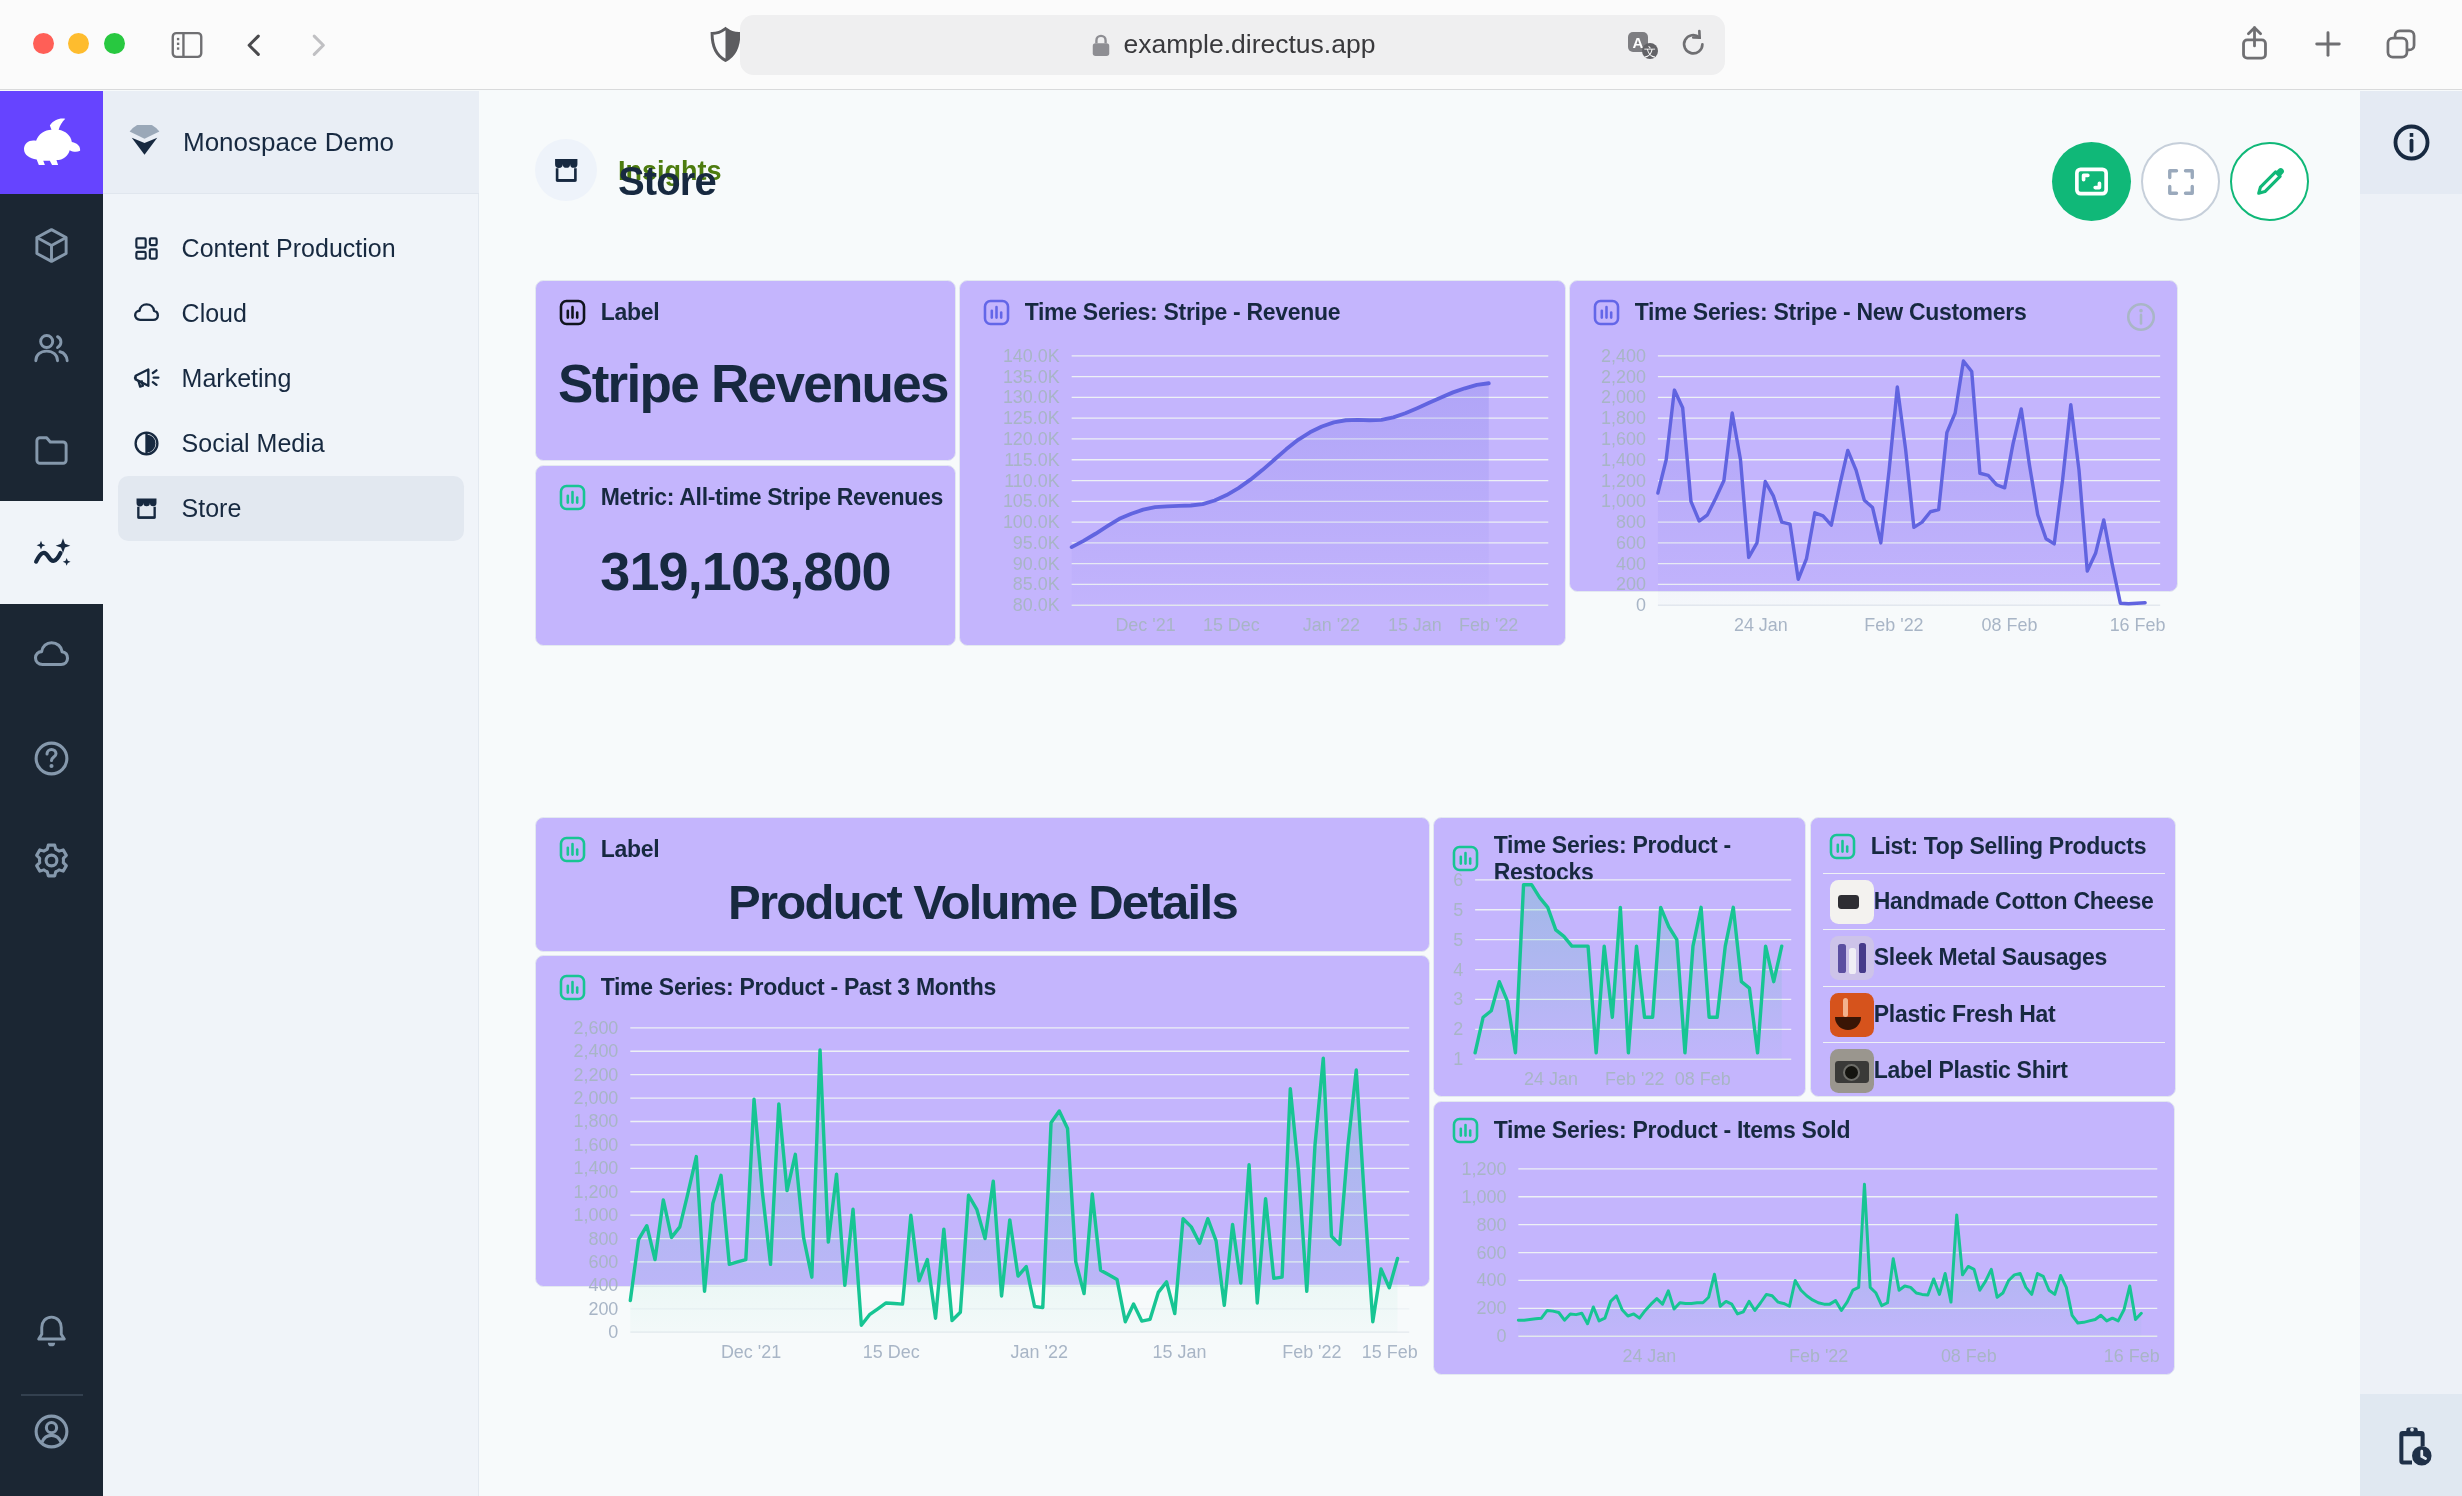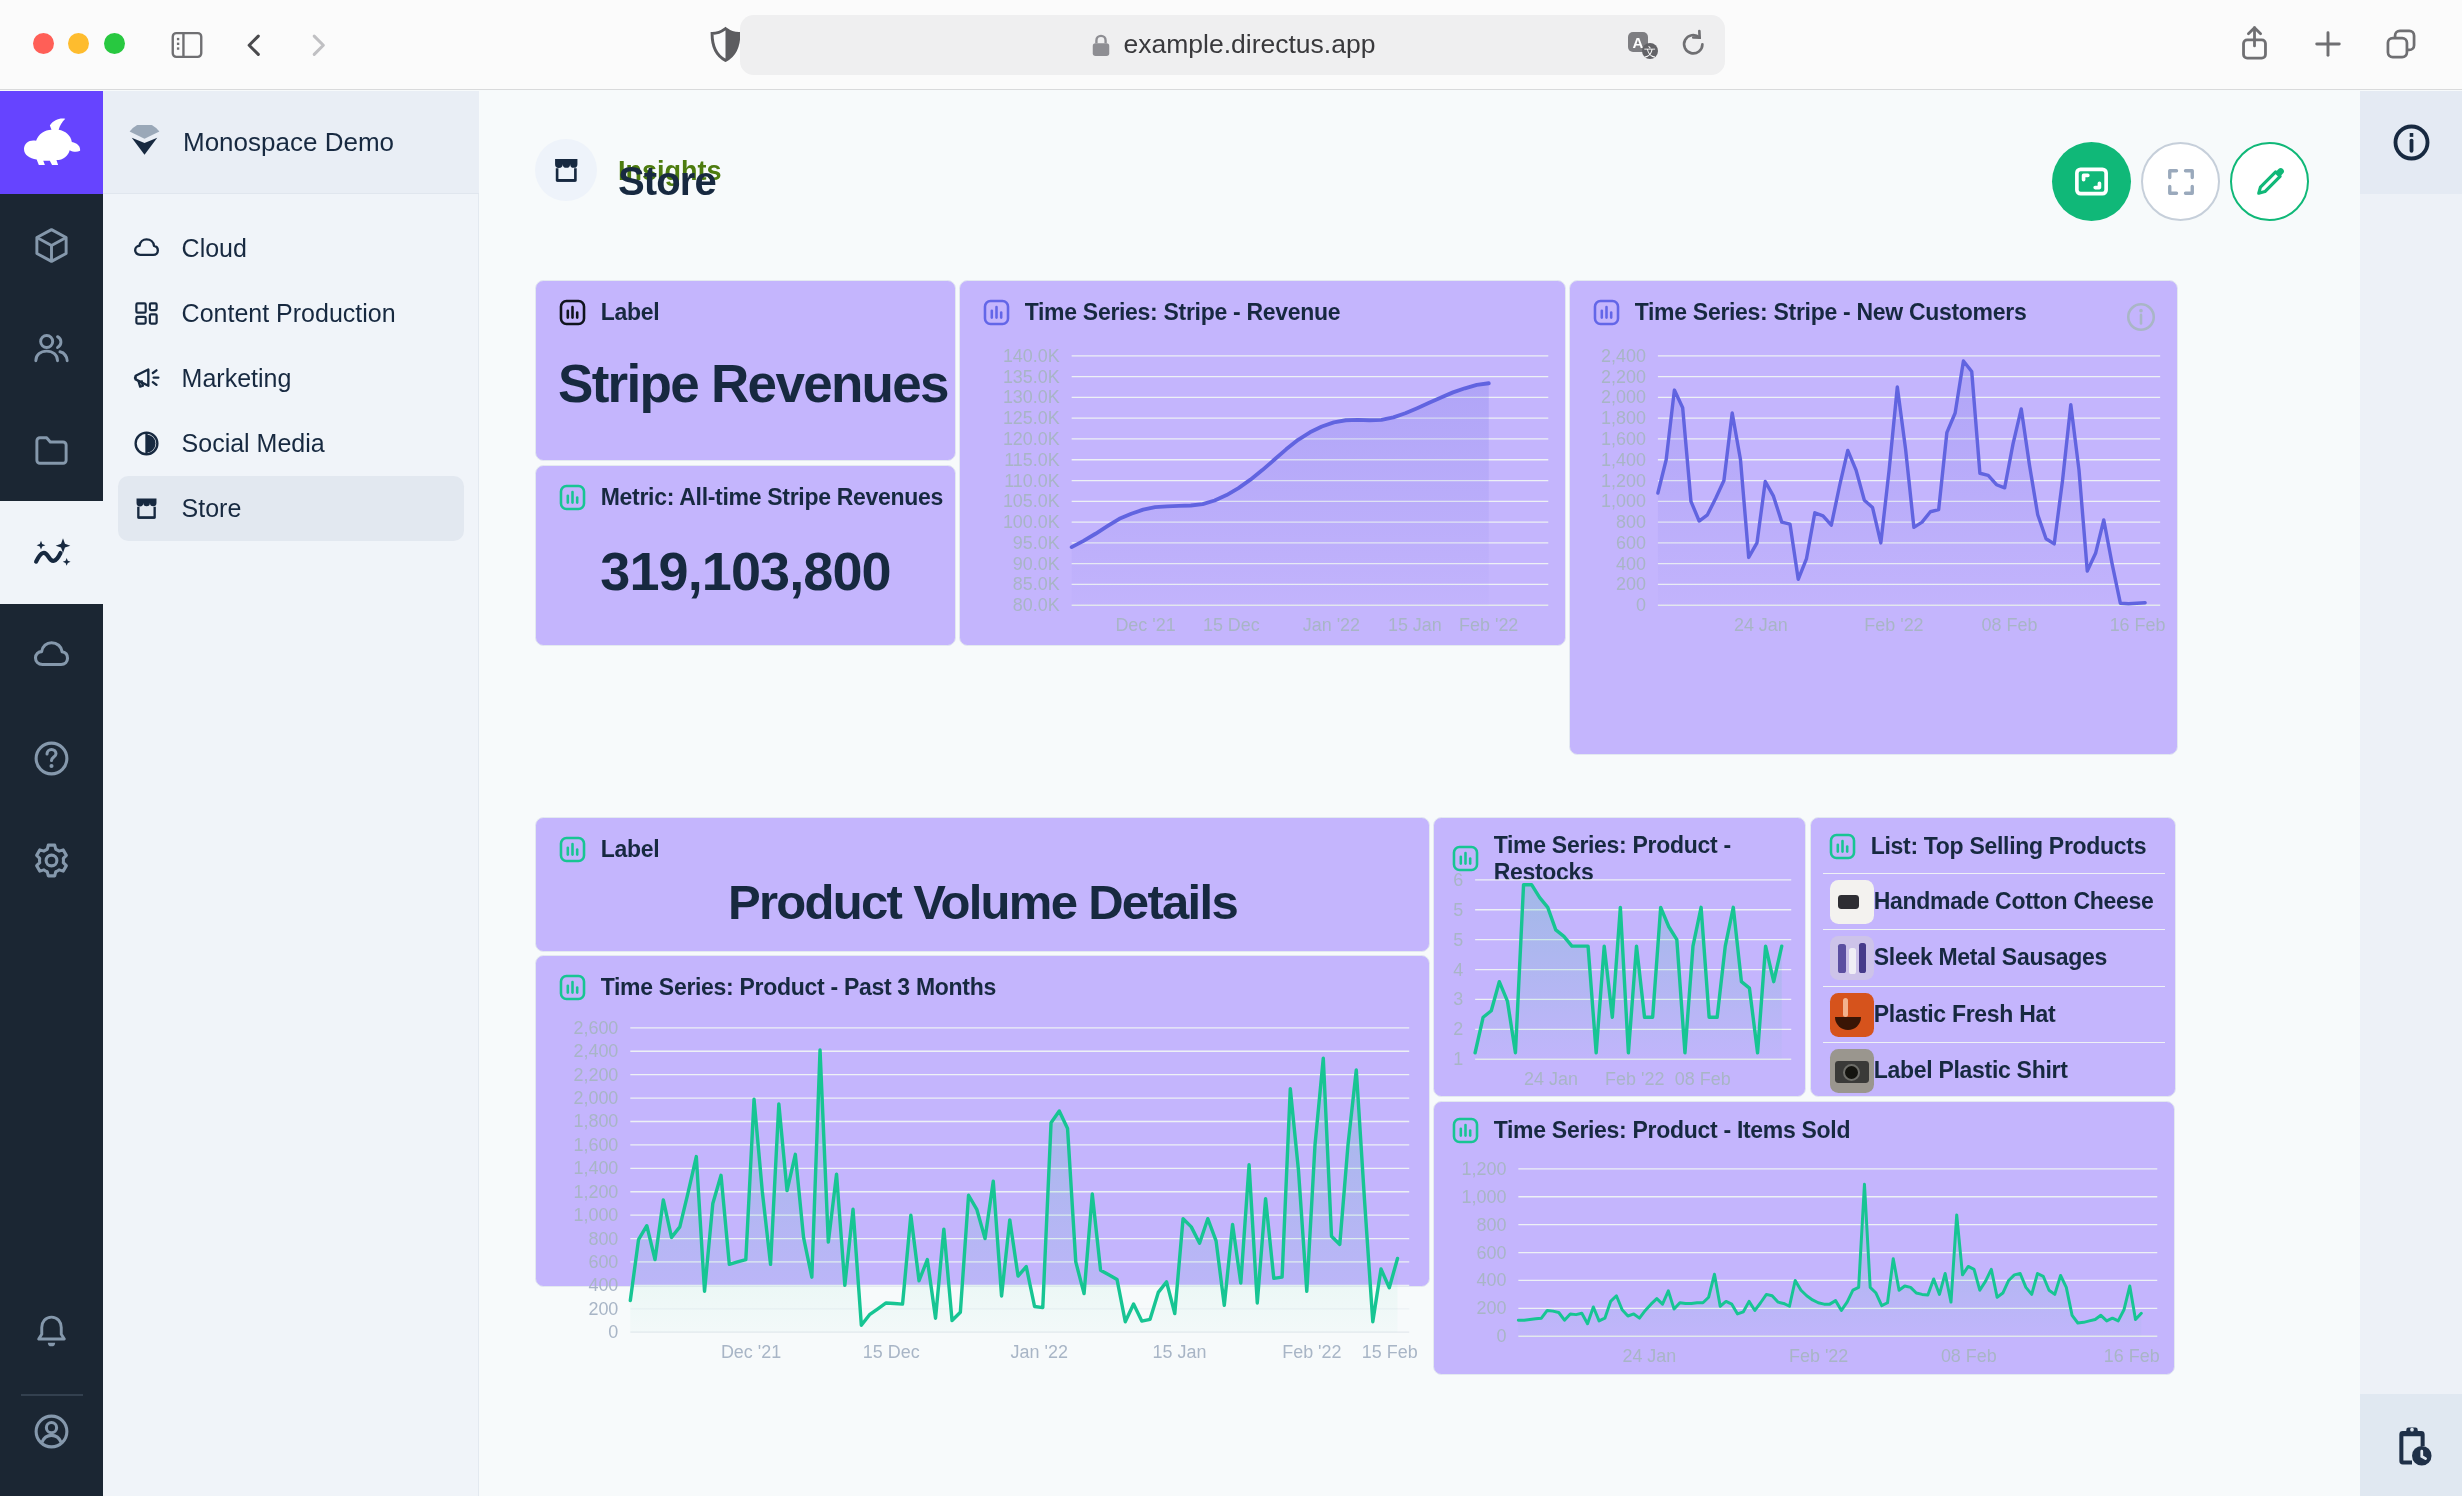--- a/index.html
+++ b/index.html
@@ -66,21 +66,21 @@
   .phead .ptitle { font-size:23px; font-weight:700; color:#172940; letter-spacing:-0.3px; }
   .picon { display:flex; }
   .picon.dark { color:#10141c; } .picon.green { color:#17c593; } .picon.purple { color:#6366e8; }
 
   #p-label1 { left:54px; top:189px; width:421px; height:181px; }
   #p-label1 .big { position:absolute; left:22px; top:72px; font-size:53px; font-weight:700; color:#172940; letter-spacing:-1.7px; }
   #p-metric { left:54px; top:374px; width:421px; height:181px; }
   #p-metric .big { position:absolute; left:0; top:74px; width:100%; text-align:center;
     font-size:54px; font-weight:700; color:#172940; letter-spacing:-0.9px; }
   #p-revenue { left:478px; top:189px; width:607px; height:366px; }
-  #p-customers { left:1088px; top:189px; width:609px; height:475px; }
+  #p-customers { left:1088px; top:189px; width:609px; height:312px; }
   #p-customers .info { position:absolute; right:19px; top:19px; color:#a9b6c6; }
   #p-label2 { left:54px; top:726px; width:895px; height:135px; }
   #p-label2 .big { position:absolute; left:0; top:56px; width:100%; text-align:center;
     font-size:49px; font-weight:700; color:#172940; letter-spacing:-1.7px; }
   #p-past3 { left:54px; top:864px; width:895px; height:332px; }
   #p-restocks { left:952px; top:726px; width:373px; height:280px; }
   #p-list { left:1329px; top:726px; width:366px; height:280px; }
   #p-sold { left:952px; top:1010px; width:742px; height:274px; }
 
   .chart { position:absolute; }
@@ -263,36 +263,36 @@
     <div id="project-header">
       <svg width="39" height="34" viewBox="0 0 36 32">
         <path d="M4 6 A 17 17 0 0 1 32 6 L18 13 Z" fill="#9aa8b8"></path>
         <path d="M6 12 L18 28 L30 12 L18 17 Z" fill="#172940"></path>
       </svg>
       <span id="project-name">Monospace Demo</span>
     </div>
     <div id="nav-items">
       <div class="nav-item">
         <span class="nicon">
-          <svg width="29" height="29" viewBox="0 0 32 32" fill="none" stroke="currentColor" stroke-width="2.6" stroke-linejoin="round">
-            <path d="M9 23 C5.5 23 3.5 20.5 3.5 17.8 C3.5 15 5.8 13 8.3 13 C8.8 8.8 12.2 6 16 6 C20.4 6 23.8 9 24.3 13.1 C27.2 13.6 28.5 15.8 28.5 18.2 C28.5 20.8 26.5 23 23.5 23 Z"></path>
-          </svg>
-        </span>
-        <span>Cloud</span>
-      </div>
-      <div class="nav-item">
-        <span class="nicon">
           <svg width="27" height="27" viewBox="0 0 32 32" fill="none" stroke="currentColor" stroke-width="2.6">
             <rect x="4" y="4" width="11" height="11" rx="1.5"></rect>
               <rect x="20" y="4" width="8" height="8" rx="1.5"></rect>
             <rect x="4" y="20" width="11" height="8" rx="1.5"></rect>
               <rect x="20" y="17" width="8" height="11" rx="1.5"></rect>
           </svg>
         </span>
         <span>Content Production</span>
+      </div>
+      <div class="nav-item">
+        <span class="nicon">
+          <svg width="29" height="29" viewBox="0 0 32 32" fill="none" stroke="currentColor" stroke-width="2.6" stroke-linejoin="round">
+            <path d="M9 23 C5.5 23 3.5 20.5 3.5 17.8 C3.5 15 5.8 13 8.3 13 C8.8 8.8 12.2 6 16 6 C20.4 6 23.8 9 24.3 13.1 C27.2 13.6 28.5 15.8 28.5 18.2 C28.5 20.8 26.5 23 23.5 23 Z"></path>
+          </svg>
+        </span>
+        <span>Cloud</span>
       </div>
       <div class="nav-item">
         <span class="nicon">
           <svg width="29" height="29" viewBox="0 0 32 32">
             <path d="M4 13 L18 6 V24 L4 17 Z M4 13 a4 4 0 0 0 0 4" fill="none" stroke="currentColor" stroke-width="2.6" stroke-linejoin="round"></path>
             <path d="M7 18 l2 7 3-1 -1.7-6" fill="none" stroke="currentColor" stroke-width="2.6" stroke-linejoin="round"></path>
             <line x1="23" y1="10" x2="27" y2="7" stroke="currentColor" stroke-width="2.6" stroke-linecap="round"></line>
             <line x1="24" y1="15" x2="29" y2="15" stroke="currentColor" stroke-width="2.6" stroke-linecap="round"></line>
             <line x1="23" y1="20" x2="27" y2="23" stroke="currentColor" stroke-width="2.6" stroke-linecap="round"></line>
           </svg>

